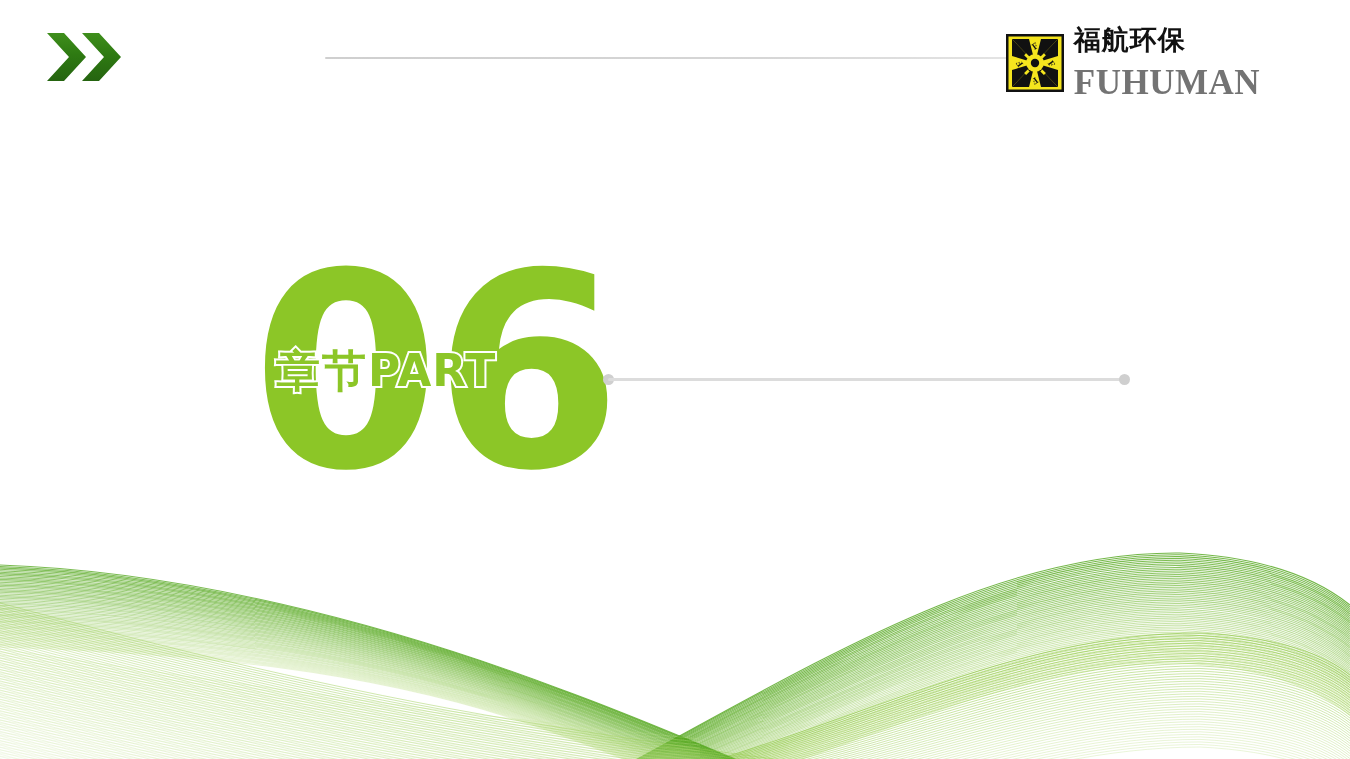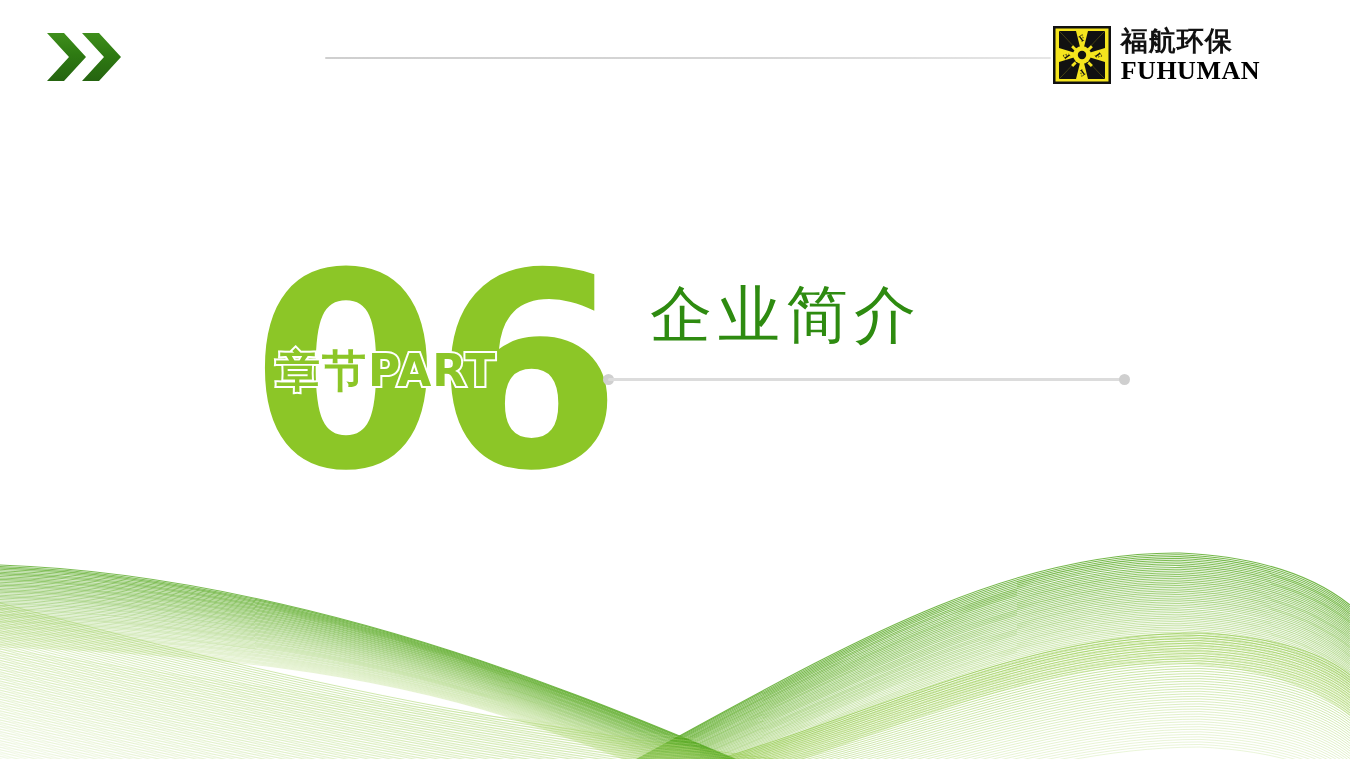--- a/index.html
+++ b/index.html
@@ -55,25 +55,25 @@
   .logo-cn {
     font-family: "DejaVu Sans", "Liberation Sans", sans-serif;
     font-size: 27px;
     font-weight: 700;
     color: #111111;
     letter-spacing: 1px;
     height: 29px;
   }
   .logo-en {
     font-family: "Liberation Serif", "DejaVu Serif", serif;
-    font-size: 26px;
+    font-size: 35px;
     font-weight: 700;
-    color: #000000;
+    color: #737373;
     letter-spacing: 0.5px;
-    margin-top: 2px;
+    margin-top: 10px;
   }
 
   
   .big-number {
     position: absolute;
     left: 252px;
     top: 238px;
     font-family: "DejaVu Sans", "Liberation Sans", sans-serif;
     font-size: 270px;
     font-weight: 700;
@@ -211,21 +211,20 @@
       <span class="logo-en">FUHUMAN</span>
     </div>
   </div>
 
   <div class="big-number">06</div>
 
   <div class="part-label">
     <span class="part-cn">章节</span><span class="part-en">PART</span>
   </div>
 
-  <div class="section-title">企业简介</div>
 
   <div class="title-divider">
     <span class="dot dot-left"></span>
     <span class="bar"></span>
     <span class="dot dot-right"></span>
   </div>
 
   <div class="wave-deco">
     <svg width="1350" height="230" viewBox="0 0 1350 230" preserveAspectRatio="none" xmlns="http://www.w3.org/2000/svg">
 

